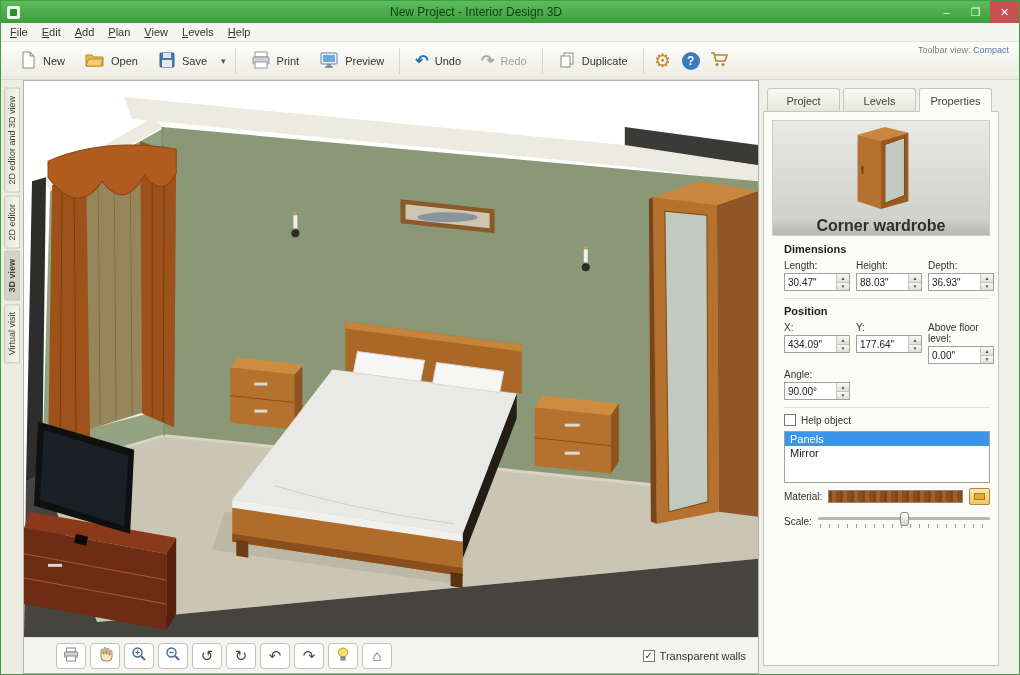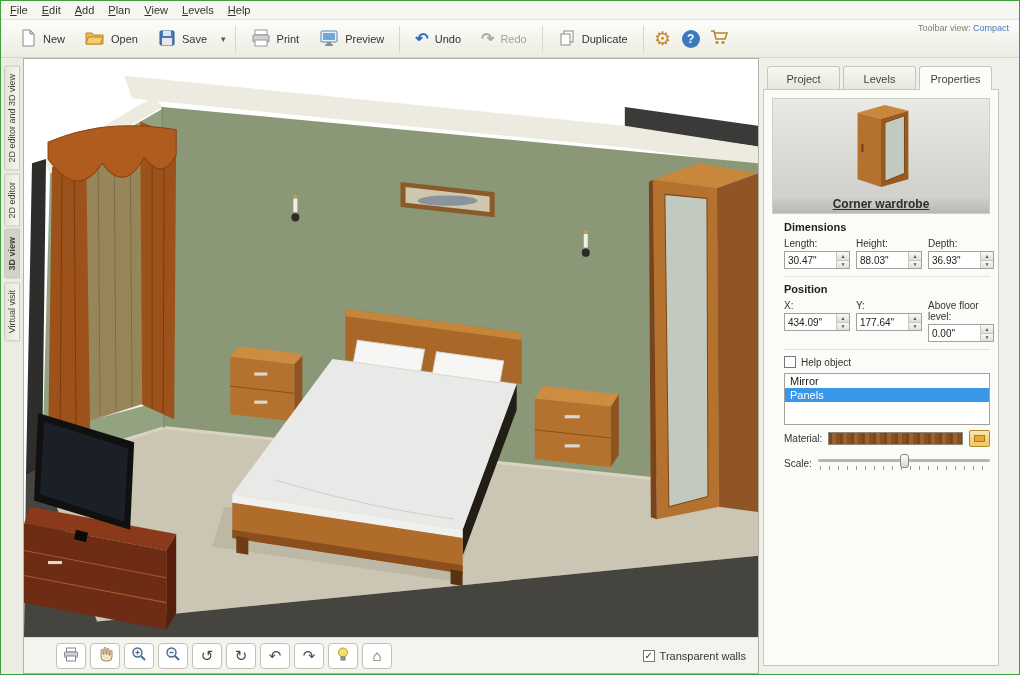--- a/index.html
+++ b/index.html
@@ -77,22 +77,22 @@
           color:#44443e; background:linear-gradient(#f8f8f4,#e6e6dc); border:1px solid #c6c6ba;
           border-bottom:none; border-radius:3px 3px 0 0; margin-right:3px; }
   .ptab.active { background:#fcfcf9; font-weight:normal; position:relative; z-index:2; }
   .panel-body { flex:1; border:1px solid #c6c6ba; background:#fbfbf8; margin-top:-1px;
                 padding:8px; display:flex; flex-direction:column; gap:7px; overflow:hidden; }
 
   .preview { height:116px; flex:none; background:linear-gradient(#e9e9e6,#cbcbc7);
              border:1px solid #cfcfc8; display:flex; flex-direction:column; }
   .preview-img { flex:1; display:flex; align-items:center; justify-content:center; }
   .preview-caption { height:19px; flex:none; background:linear-gradient(#d4d4d0,#b8b8b3);
-                     font-size:12px; font-weight:bold; color:#2e2e2a; display:flex;
-                     align-items:center; justify-content:center;text-decoration:underline; }
+                     font-size:16px; font-weight:bold; color:#2e2e2a; display:flex;
+                     align-items:center; justify-content:center; }
 
   .section { display:flex; flex-direction:column; gap:5px; padding-top:6px; border-top:1px solid #e2e2d8;margin-left:12px; }
   .section-title { font-size:11px; font-weight:bold; color:#1e1e1a; }
   .fields-row { display:flex; gap:6px; }
   .field { display:flex; flex-direction:column; gap:2px; font-size:10px; color:#333; }
   .spin { display:flex; border:1px solid #a2a29a; background:#fff; height:18px; width:66px; }
   .spin input { flex:1; min-width:0; border:none; outline:none; font-size:10px; padding:0 3px;
                 font-family:"Liberation Sans",sans-serif; color:#222; }
   .spin-btns { width:13px; flex:none; display:flex; flex-direction:column; border-left:1px solid #c6c6c0; }
   .spin-btn { flex:1; display:flex; align-items:center; justify-content:center; font-size:5px;
@@ -116,20 +116,29 @@
                    background:repeating-linear-gradient(90deg,#9a9a92 0 1px,transparent 1px 9px); }
   .slider .thumb { position:absolute; left:50%; top:2px; width:9px; height:14px; margin-left:-4px;
                    background:linear-gradient(#fefefe,#d6d6d0); border:1px solid #88888078;
                    border:1px solid #888; border-radius:3px; }
 </style>
 </head>
 <body>
 
 <div class="app">
 
+  <div class="titlebar">
+    <div class="app-icon"></div>
+    <div class="win-title">New Project - Interior Design 3D</div>
+    <div class="win-controls">
+      <div class="win-btn">–</div>
+      <div class="win-btn">❐</div>
+      <div class="win-btn close">✕</div>
+    </div>
+  </div>
 
   <div class="menubar">
     <span class="menu-item">File</span>
     <span class="menu-item">Edit</span>
     <span class="menu-item">Add</span>
     <span class="menu-item">Plan</span>
     <span class="menu-item">View</span>
     <span class="menu-item">Levels</span>
     <span class="menu-item">Help</span>
   </div>
@@ -488,30 +497,42 @@
               <span>Above floor level:</span>
               <div class="spin">
                 <input value="0.00&quot;" style="">
                 <div class="spin-btns">
                     <div class="spin-btn">▲</div>
                     <div class="spin-btn">▼</div>
                   </div>
               </div>
             </div>
           </div>
+          <div class="fields-row">
+            <div class="field">
+              <span>Angle:</span>
+              <div class="spin">
+                <input value="90.00°" style="">
+                <div class="spin-btns">
+                    <div class="spin-btn">▲</div>
+                    <div class="spin-btn">▼</div>
+                  </div>
+              </div>
+            </div>
+          </div>
         </div>
 
         <div class="section">
           <div class="flip-row">
             <span class="cbox"></span>
             <span>Help object</span>
           </div>
           <div class="listbox">
+            <div class="litem selected">Panels</div>
             <div class="litem">Mirror</div>
-            <div class="litem selected">Panels</div>
           </div>
           <div class="mat-row">
             <span>Material:</span>
             <div class="mat-swatch"></div>
             <div class="mat-btn">
               <span class="mini-folder"></span>
             </div>
           </div>
           <div class="scale-row">
             <span>Scale:</span>

